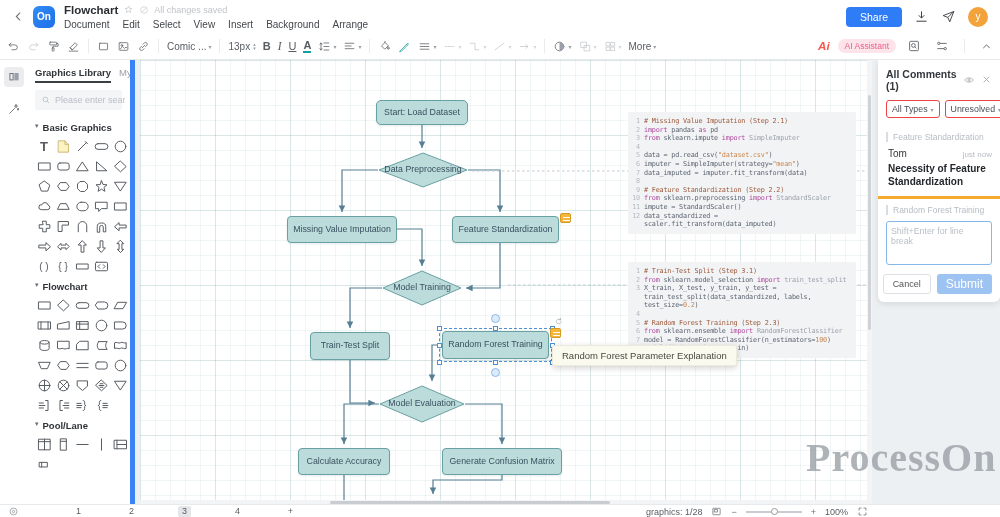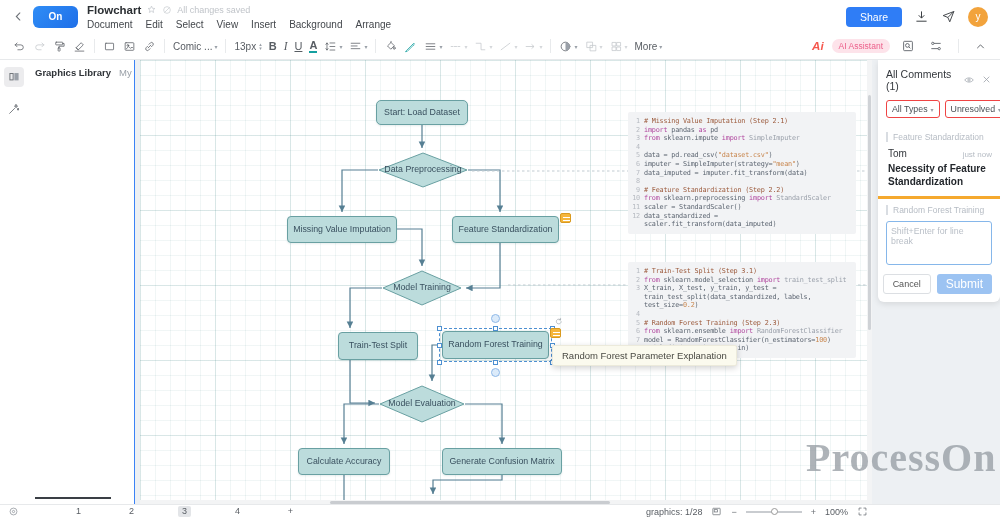--- a/index.html
+++ b/index.html
@@ -2,53 +2,53 @@
 <html><head>
 <meta charset="utf-8">
 <style>
   *{margin:0;padding:0;box-sizing:border-box}
   html,body{width:1000px;height:517px}
   body{position:relative;background:#edf0f3;font-family:"Liberation Sans","DejaVu Sans",sans-serif;overflow:hidden;color:#3c4044}
   svg{display:block}
   
   .hd{position:absolute;left:0;top:0;right:0;height:33px;background:#fff;display:flex;align-items:center;padding:0 12px;z-index:30}
   .hd .back{color:#6b7076;margin-right:8px;cursor:pointer}
-  .logo{width:45px;height:22px;border-radius:6px;background:linear-gradient(135deg,#2f8df6,#1f6fe8);color:#fff;font-weight:bold;font-size:10px;display:flex;align-items:center;justify-content:center;margin-right:9px}
+  .logo{width:22px;height:22px;border-radius:6px;background:linear-gradient(135deg,#2f8df6,#1f6fe8);color:#fff;font-weight:bold;font-size:10px;display:flex;align-items:center;justify-content:center;margin-right:9px}
   .hd-col{display:flex;flex-direction:column;gap:1px}
   .hd-r1{display:flex;align-items:center;gap:5px;height:14px}
   .doc-title{font-size:11.5px;color:#2b2f33;font-weight:bold}
   .muted-ic{color:#c3c7cc}
   .saved{font-size:9px;color:#c0c4c9}
   .menus{display:flex;gap:13px;font-size:10px;color:#43474c;height:13px;align-items:center}
   .menus span{cursor:pointer}
   .hd-right{margin-left:auto;display:flex;align-items:center;gap:12px}
   .share{background:#2f7df6;color:#fff;font-size:10.5px;border:none;border-radius:4px;padding:4px 14px;cursor:pointer}
   .hd-ic{color:#3c4044;cursor:pointer}
   .avatar{width:20px;height:20px;border-radius:50%;background:#f2a33c;color:#fff;font-size:10px;display:flex;align-items:center;justify-content:center;cursor:pointer}
   
-  .tb{position:absolute;left:0;top:33px;right:0;height:27px;background:#fff;border-bottom:1px solid #e7e9eb;display:flex;align-items:center;padding:0 10px;z-index:30}
+  .tb{position:absolute;left:0;top:33px;right:0;height:27px;background:#fff;border-bottom:1px solid #e7e9eb;display:flex;align-items:center;padding:0 4px;z-index:30}
   .tbi{display:flex;align-items:center;gap:1px;padding:2px 3px;border-radius:3px;color:#585d63;cursor:pointer;font-size:10px;white-space:nowrap}
   .tbi.dim{color:#c3c7cc}
   .tbi .car{font-size:6px;color:#9aa0a8;margin-left:1px}
   .tbi.dim .car{color:#d4d7da}
   .tb-sep{width:1px;height:14px;background:#e8eaec;margin:0 4px;flex:none}
   .tg-b{font-weight:bold;font-size:11px}
   .tg-i{font-style:italic;font-family:"Liberation Serif",serif;font-size:11.5px}
   .tg-u{text-decoration:underline;font-size:11px}
   .tg-a{font-weight:bold;font-size:11px;border-bottom:2.5px solid #15a0a0;line-height:1}
   .accent{color:#15a0a0}
   .stepper{display:flex;flex-direction:column;font-size:5px;line-height:4px;color:#9aa0a8;margin-left:2px}
   .tb-right{margin-left:auto;display:flex;align-items:center;gap:8px}
   .ai-logo{color:#f5574d;font-weight:bold;font-style:italic;font-size:11.5px}
   .ai-badge{background:#fde3ea;color:#ec5f8a;font-size:8.5px;padding:2px 7px;border-radius:8px;cursor:pointer}
   
   .strip{position:absolute;left:0;top:60px;width:27px;bottom:13px;background:#fff;z-index:20;display:flex;flex-direction:column;align-items:center;padding-top:7px;gap:12px}
   .strip .s-ic{color:#6b7076;cursor:pointer;padding:3px;border-radius:4px}
   .strip .s-ic.on{background:#ececee}
-  .panel{position:absolute;left:27px;top:60px;width:108px;bottom:13px;background:#fff;border-right:1px solid #3b82f6;z-index:20;display:flex;overflow:hidden}
+  .panel{position:absolute;left:27px;top:60px;width:108px;bottom:13px;background:#fff;border-right:5px solid #3b82f6;z-index:20;display:flex;flex-direction:column;overflow:hidden}
   .tabs{display:flex;gap:8px;padding:7px 8px 5px 8px;font-size:9.5px}
   .tab{color:#9aa0a8;cursor:pointer;padding-bottom:3px;white-space:nowrap}
   .tab.on{color:#2f3338;font-weight:bold;border-bottom:2px solid #3a3f45}
   .search{margin:2px 8px 6px 8px;height:20px;background:#f4f5f7;border-radius:3px;display:flex;align-items:center;gap:4px;padding:0 6px;color:#b9bec6}
   .search input{border:none;background:transparent;outline:none;font-size:9px;color:#555;width:70px}
   .search input::placeholder{color:#b9bec6}
   .sections{flex:1;overflow:hidden;padding:0 8px}
   .sec-t{display:flex;align-items:flex-start;gap:4px;font-size:9.5px;font-weight:bold;color:#2f3338;margin:6px 0 4px 0;cursor:pointer}
   .sec-t .car{font-size:7px;color:#6b7076}
   .grid{display:grid;grid-template-columns:repeat(5,1fr);gap:2px 1px}
@@ -82,21 +82,21 @@
   .cm{color:#9c5a3c}.kw{color:#b0479e}.tx{color:#5b6470}.st{color:#c8864e}.dim2{color:#9ba1ab}.nm{color:#c8864e}
   .tooltip{position:absolute;background:#fbfaee;border:1px solid #eceadb;box-shadow:0 2px 6px rgba(0,0,0,.18);padding:4px 9px;font-size:9.5px;color:#4a4a44;z-index:8;white-space:nowrap;border-radius:2px}
   .vsb{position:absolute;right:0;top:0;bottom:0;width:5px;background:#f3f4f5;z-index:6}
   .vsb .th{position:absolute;left:1px;width:3px;top:35px;height:235px;background:#cfd2d6;border-radius:2px}
   .hsb{position:absolute;left:0;right:5px;bottom:0;height:5px;background:#f3f4f5;z-index:6}
   .hsb .th{position:absolute;top:1px;height:3px;left:190px;width:280px;background:#c9ccd0;border-radius:2px}
   .watermark{position:absolute;left:806px;top:434px;font-family:"Liberation Serif","DejaVu Serif",serif;font-weight:bold;font-size:40px;color:#9aa1a7;opacity:.8;z-index:15;letter-spacing:1px}
   
   .comments{position:absolute;left:878px;top:60px;width:122px;background:#fff;z-index:20;border-radius:0 0 6px 6px;box-shadow:0 2px 6px rgba(0,0,0,.1);font-size:10px}
   .cp-hd{display:flex;align-items:center;padding:8px 8px 6px 8px}
-  .cp-title{font-size:10.5px;font-weight:normal;color:#34383d}
+  .cp-title{font-size:10.5px;font-weight:bold;color:#34383d}
   .cp-hd .ics{margin-left:auto;display:flex;gap:6px;color:#9aa0a8}
   .cp-filters{display:flex;gap:5px;padding:2px 8px 8px 8px}
   .cp-sel{border:1px solid #ef4444;border-radius:3px;padding:3px 5px;font-size:8.8px;color:#4a4f55;display:flex;align-items:center;gap:3px;cursor:pointer;white-space:nowrap}
   .cp-sel .car{font-size:6px;color:#9aa0a8}
   .cp-card{padding:6px 8px 8px 8px}
   .anchor{font-size:8.5px;color:#b6bcc4;border-left:2px solid #d9dde2;padding-left:5px;margin-bottom:6px;white-space:nowrap;overflow:hidden}
   .c-row{display:flex;align-items:baseline;margin:2px 0 4px 2px}
   .c-name{font-size:10px;color:#33373c}
   .c-time{margin-left:auto;font-size:8px;color:#b6bcc4}
   .c-text{font-size:10px;font-weight:bold;color:#23272c;margin-left:2px;line-height:1.25}
@@ -781,21 +781,21 @@
     <div class="node rect" style="left: 312px; top: 156px; width: 107px; height: 27px;">
       <span class="lbl">Feature Standardization</span>
     </div>
     <span class="badge" style="left: 420px; top: 153px;"></span>
     <div class="node diamond" style="left: 242px; top: 210px; width: 80px; height: 36px;">
       <svg width="80" height="36">
         <polygon points="40,1 79,18 40,35 1,18" fill="#bcdcdc" stroke="#69a0a2" stroke-width="1"></polygon>
       </svg>
       <span class="lbl">Model Training</span>
     </div>
-    <div class="node rect" style="left: 170px; top: 272px; width: 80px; height: 28px; margin-left: 28px;">
+    <div class="node rect" style="left: 170px; top: 272px; width: 80px; height: 28px;">
       <span class="lbl">Train-Test Split</span>
     </div>
     <div class="node rect" style="left: 302px; top: 271px; width: 107px; height: 28px;">
       <span class="lbl">Random Forest Training</span>
     </div>
     <div class="sel-box" style="left: 299px; top: 268px; width: 113px; height: 34px;"></div>
     <span class="hdl" style="left: 296.5px; top: 265.5px;"></span>
     <span class="hdl" style="left: 296.5px; top: 282.5px;"></span>
     <span class="hdl" style="left: 296.5px; top: 299.5px;"></span>
     <span class="hdl" style="left: 353px; top: 265.5px;"></span>
@@ -860,21 +860,21 @@
       <div class="crow">
         <span class="ln">9</span>
         <span><span class="cm"># Feature Standardization (Step 2.2)</span></span>
       </div>
       <div class="crow">
         <span class="ln">10</span>
         <span><span class="kw">from </span><span class="tx">sklearn.preprocessing </span><span class="kw">import </span><span class="dim2">StandardScaler</span></span>
       </div>
       <div class="crow">
         <span class="ln">11</span>
-        <span><span class="tx">scaler = StandardScaler()</span></span>
+        <span><span class="tx">impute = StandardScaler()</span></span>
       </div>
       <div class="crow">
         <span class="ln">12</span>
         <span><span class="tx">data_standardized =</span></span>
       </div>
       <div class="crow">
         <span class="ln"></span>
         <span><span class="tx">scaler.fit_transform(data_imputed)</span></span>
       </div>
     </div>

